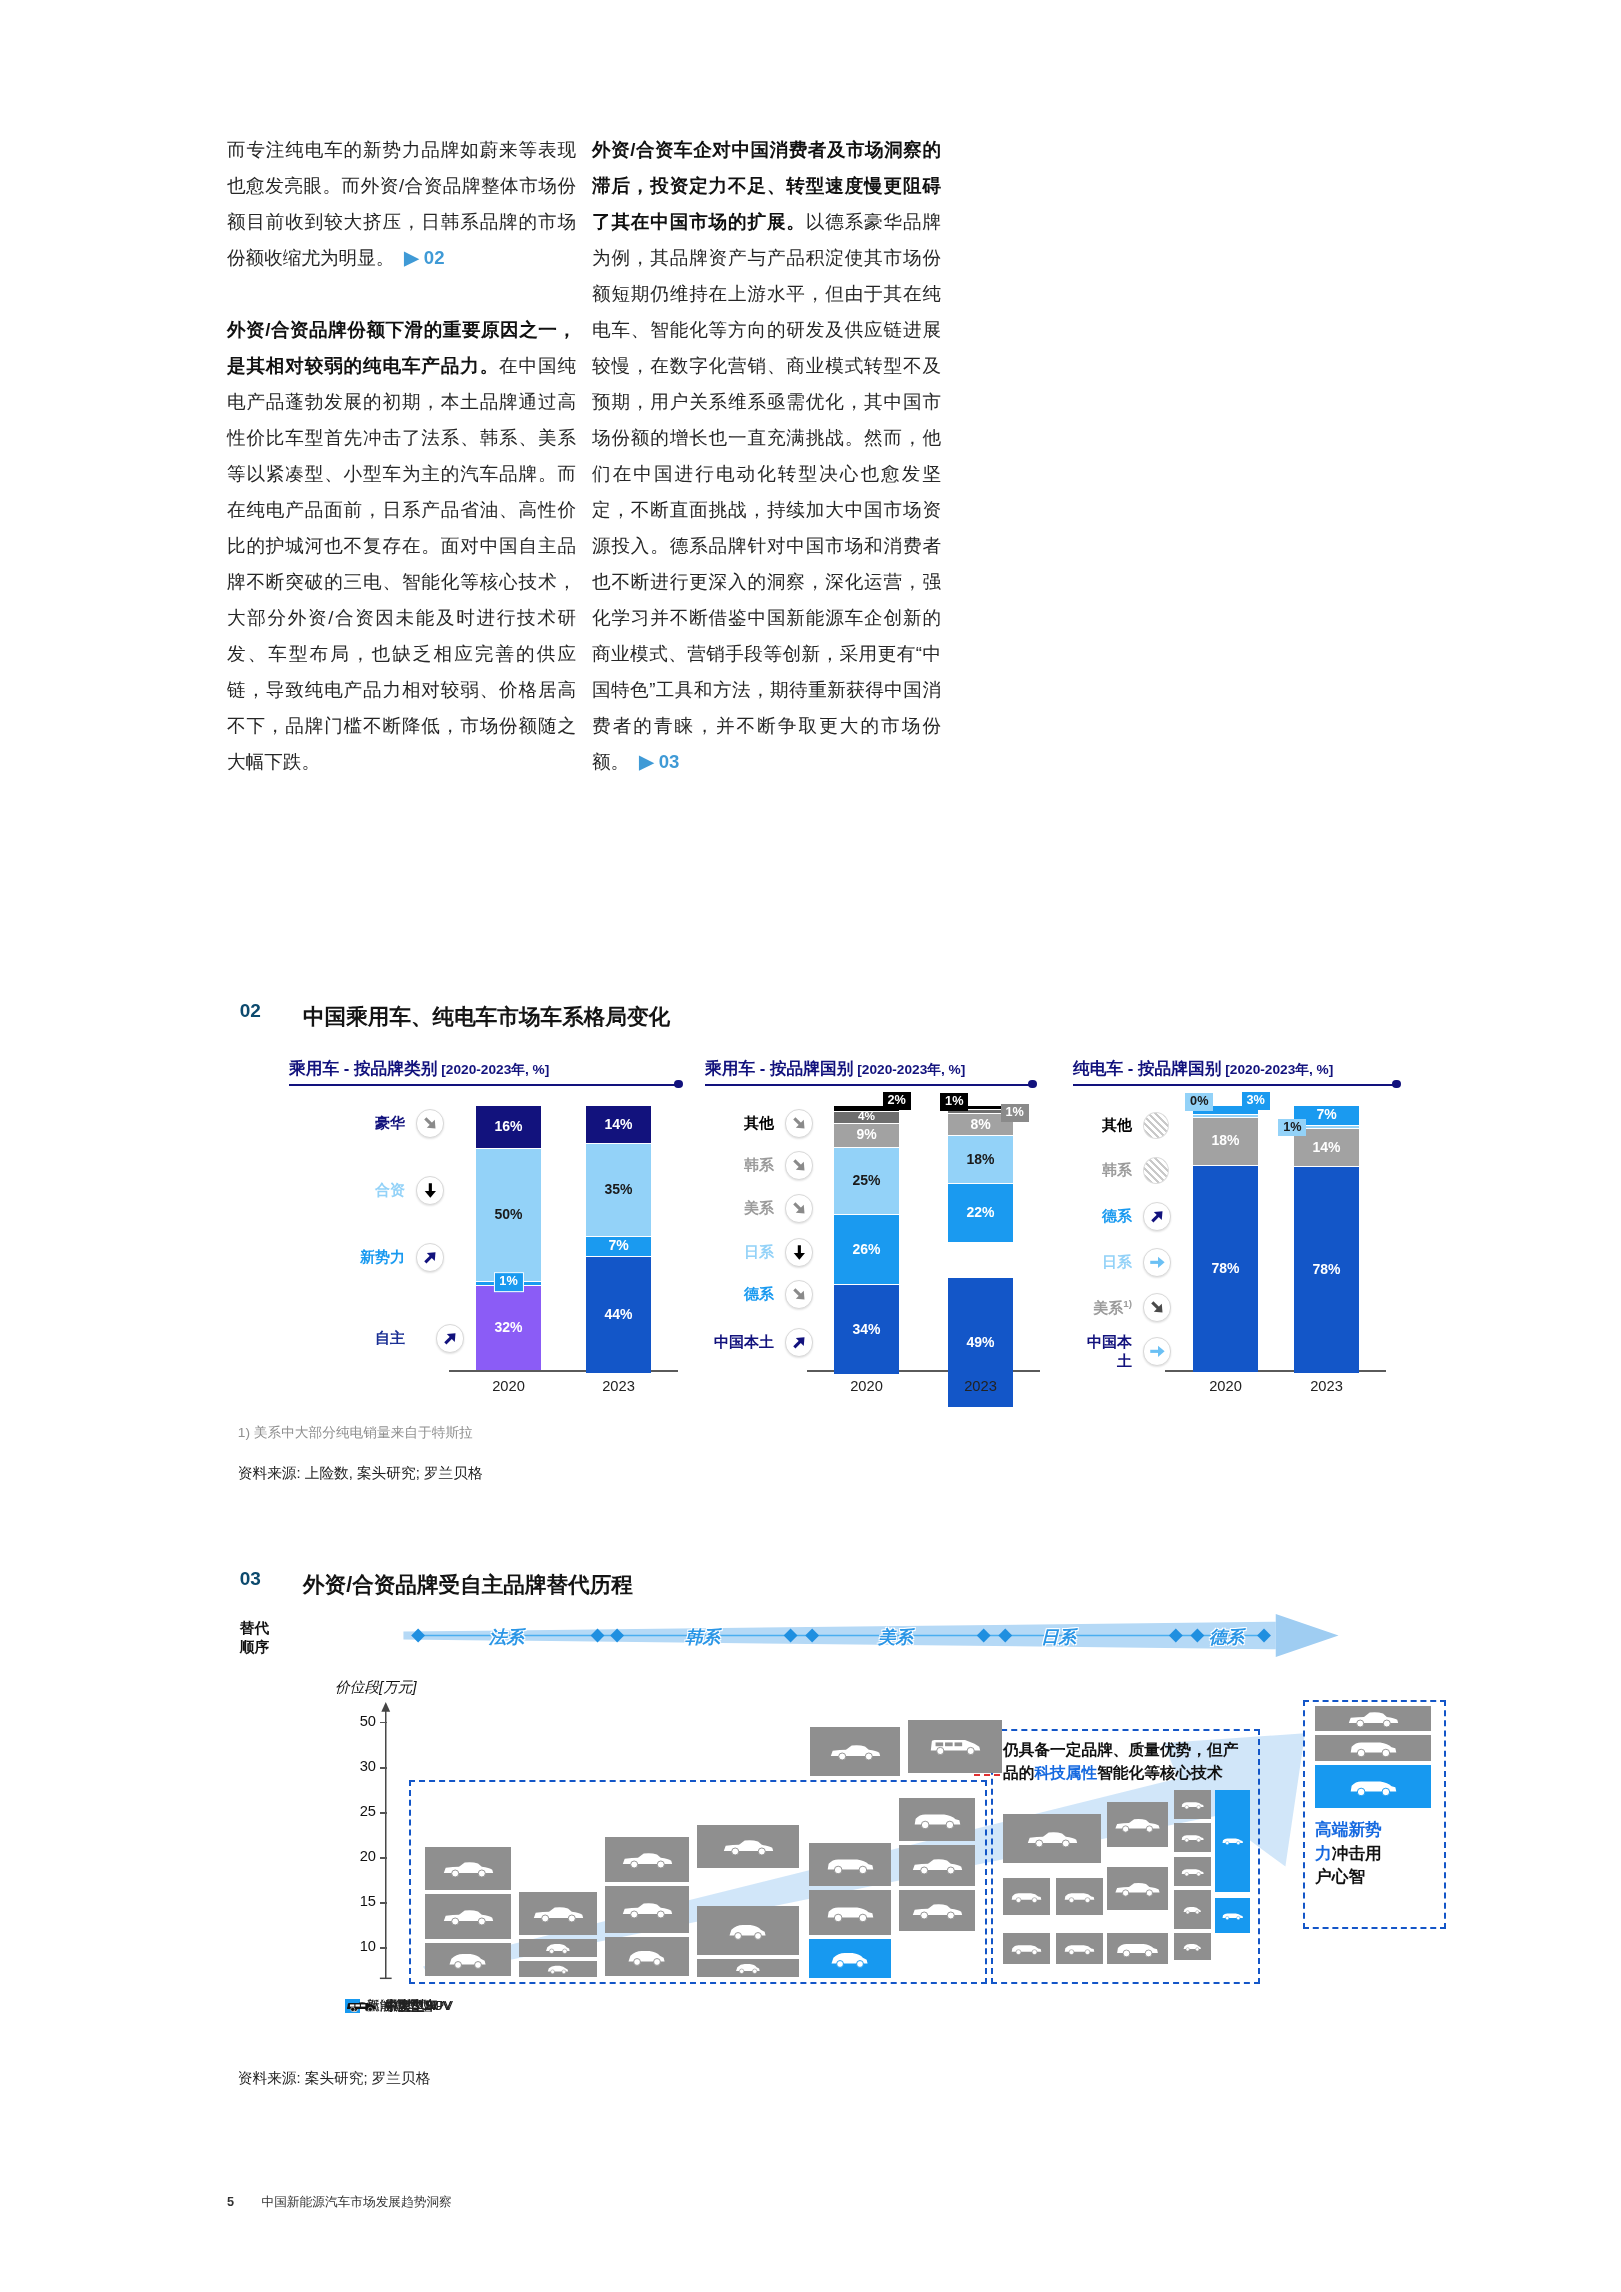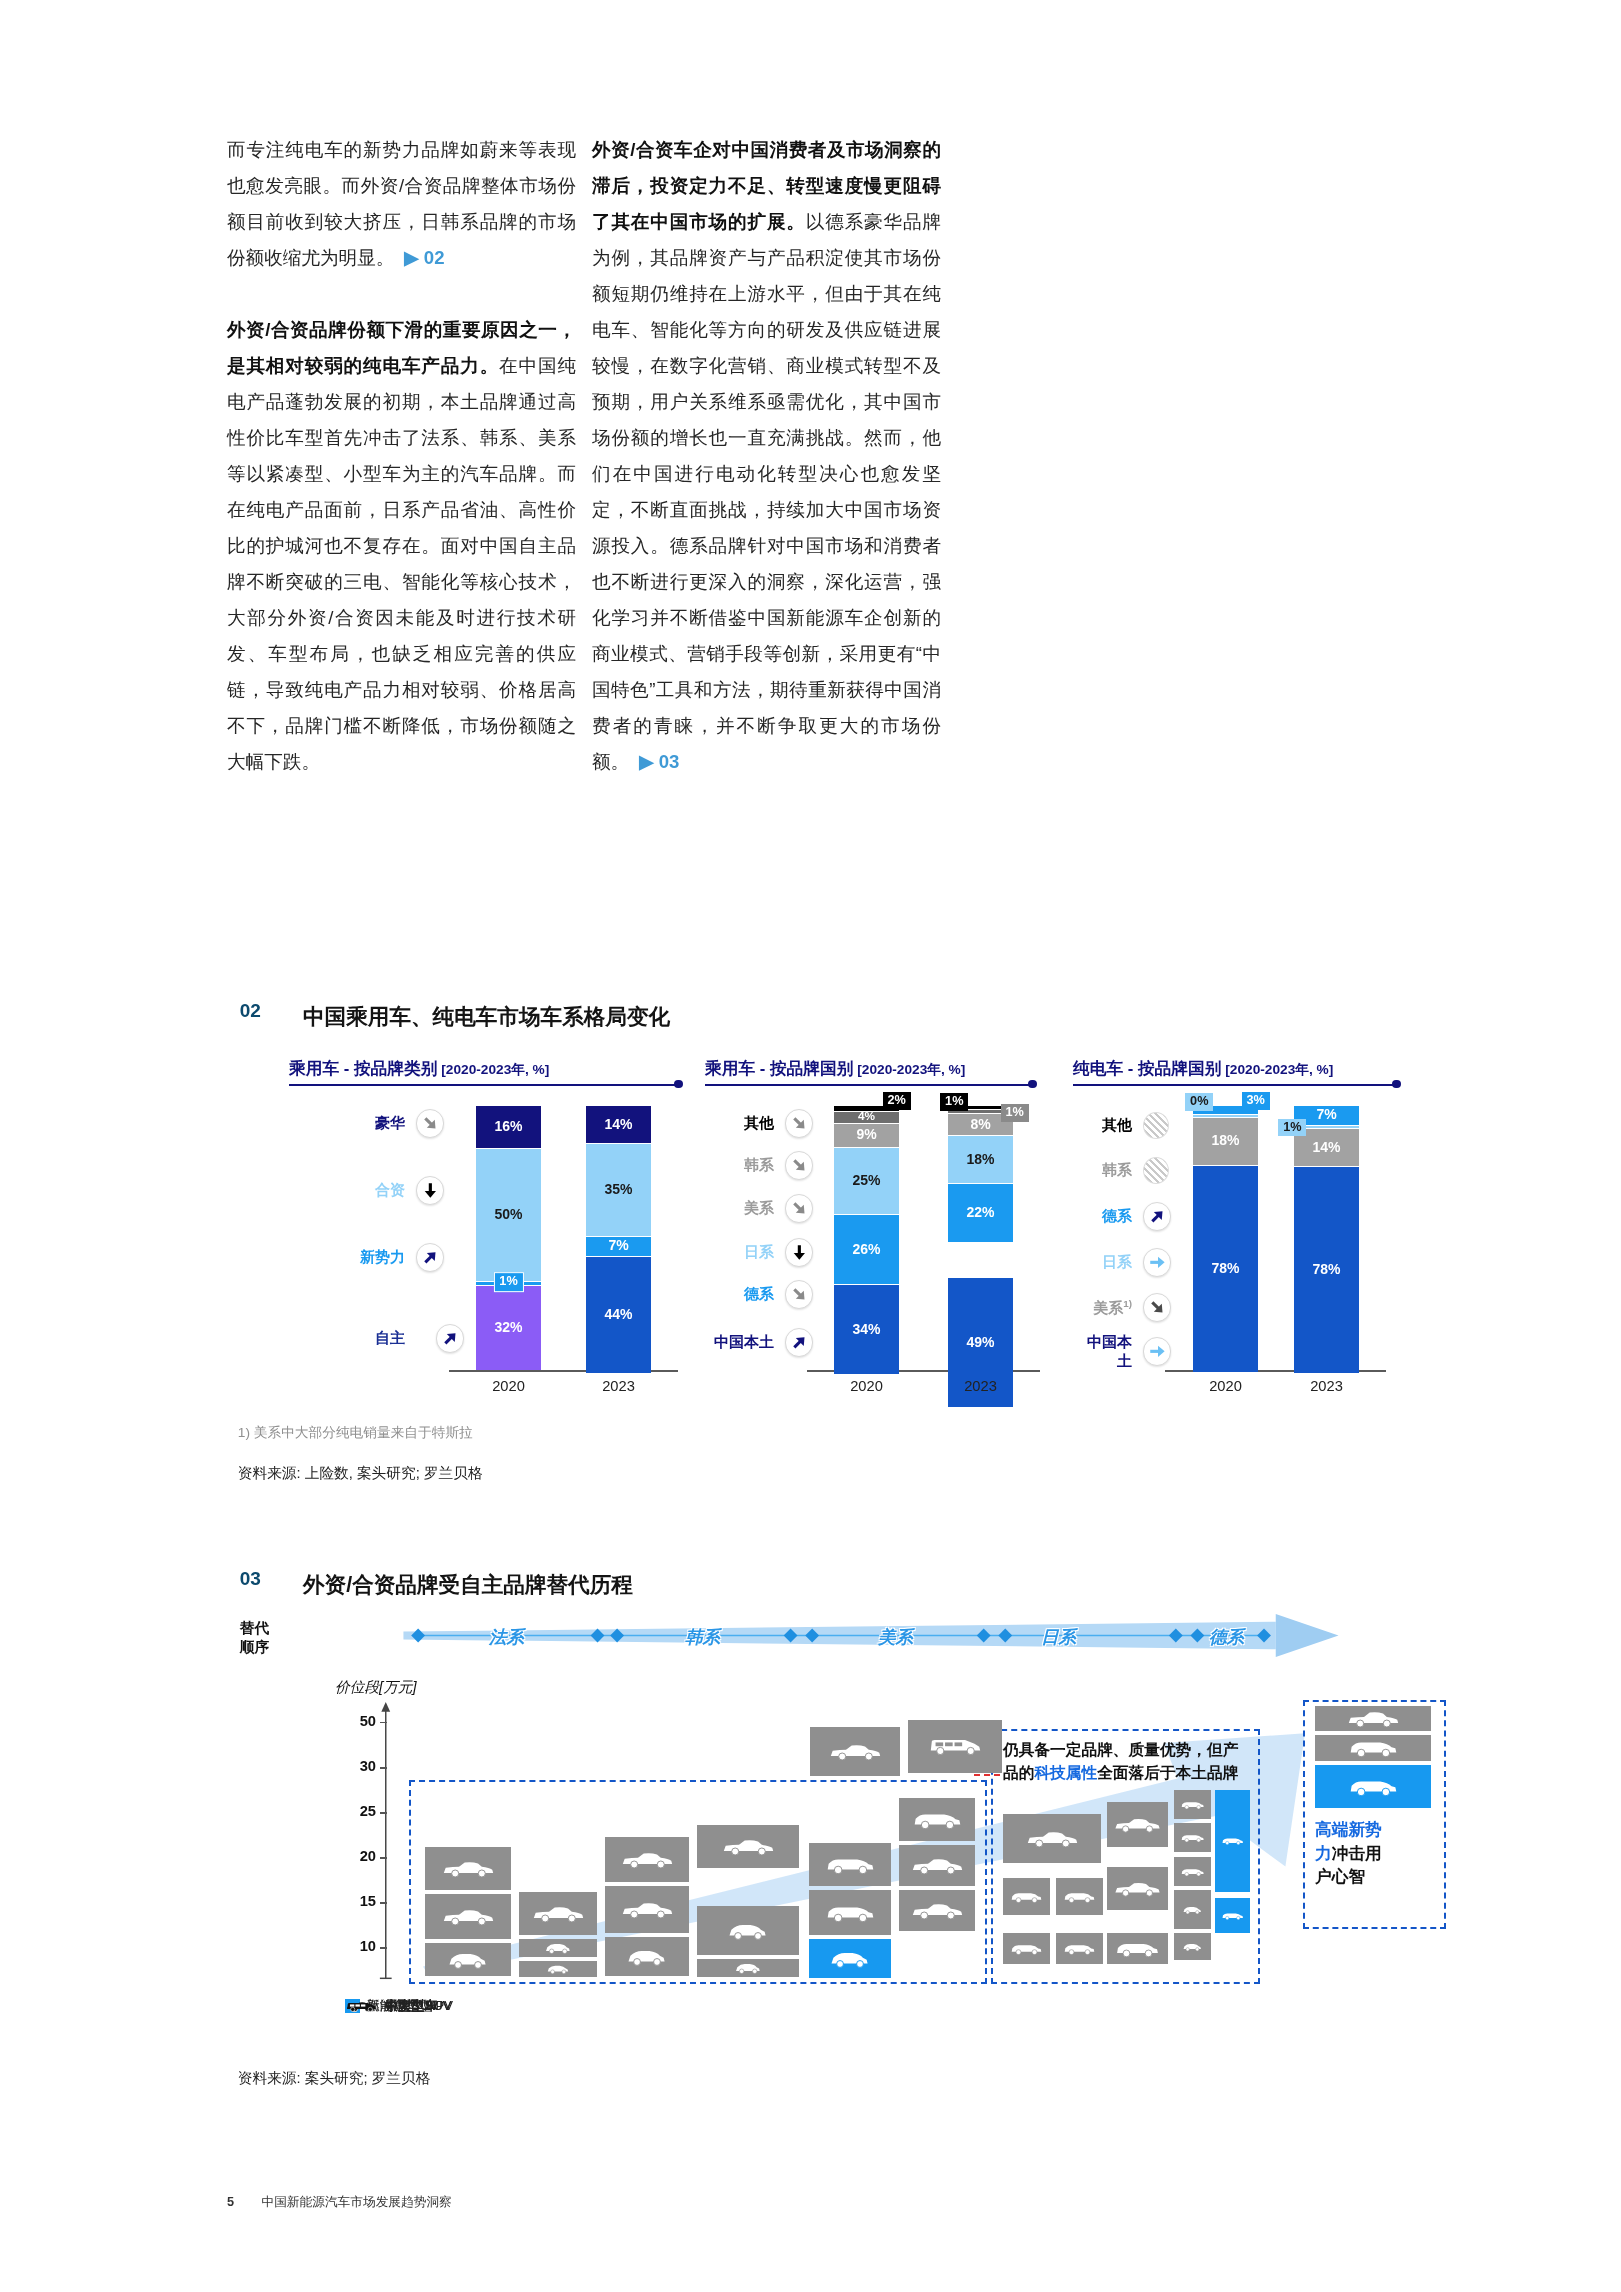--- a/index.html
+++ b/index.html
@@ -35,21 +35,21 @@
             text-align:center;font-size:14px;font-weight:bold;line-height:13.7px;}
   .chip{position:absolute;z-index:5;font-size:12.7px;font-weight:bold;padding:1px 4.9px;line-height:15.7px;}
   .axisline{position:absolute;height:2px;background:#5a5a5a;}
   .catlab{position:absolute;width:65px;text-align:center;font-size:14.7px;color:#222;top:321px;}
   
   .seq-label{position:absolute;font-size:14.7px;font-weight:bold;color:#111;line-height:18.6px;}
   .tl-brand{position:absolute;font-size:17.6px;font-weight:bold;font-style:italic;color:#2b96e6;
             text-shadow:1px 1px 0 #fff,-1px -1px 0 #fff,1px -1px 0 #fff,-1px 1px 0 #fff;}
   .plot{position:absolute;left:147px;top:132px;width:1078px;height:294px;}
   .ylab{position:absolute;left:-39px;top:-21.6px;font-size:14.7px;font-style:italic;color:#111;}
-  .ytick{position:absolute;left:-41px;width:43px;text-align:right;font-size:14.7px;color:#111;font-weight:bold;}
+  .ytick{position:absolute;left:-41px;width:43px;text-align:right;font-size:14.7px;color:#111;}
   .ytickmark{position:absolute;width:6.9px;height:1.5px;background:#555;}
   .dashbox{position:absolute;border:2.5px dashed #1356c8;}
   .boxtext{position:absolute;font-size:15.7px;font-weight:bold;line-height:22.5px;color:#111;}
   .blue-t{color:#1569e0;}
   .tile{position:absolute;display:flex;align-items:center;justify-content:center;}
   .f3legend{position:absolute;display:flex;align-items:center;font-size:13.2px;color:#222;gap:6.9px;}
   .sw{width:14.7px;height:14.7px;display:inline-block;}
   .red-dash{position:absolute;width:25.5px;border-top:2.5px dashed #e03030;}
   .pgfoot{position:absolute;top:2194px;left:227px;font-size:12.7px;color:#333;}
   .pgfoot b{margin-right:27.4px;}
@@ -400,21 +400,21 @@
           <div class="ytickmark" style="left: 5.9px; top: 202px;"></div>
           <div class="ytick" style="top: 238px;">10</div>
           <div class="ytickmark" style="left: 5.9px; top: 247px;"></div>
         </div>
 
       <div class="dashbox" style="left:35px;top:80px;width:574px;height:200px;"></div>
       <div class="dashbox" style="left:617px;top:29px;width:265px;height:251px;"></div>
       <div class="dashbox" style="left:929px;top:0px;width:139px;height:225px;"></div>
 
       <div class="boxtext" style="left:629px;top:39px;width:245px;">
-        <span>仍具备一定品牌、质量优势，但产品的</span><span class="blue-t">科技属性</span><span>全面落后于本土品牌</span>
+        <span>仍具备一定品牌、质量优势，但产品的</span><span class="blue-t">科技属性</span><span>智能化等核心技术</span>
       </div>
       <div class="boxtext" style="left:941px;top:118px;width:78px;font-size:16.7px;line-height:23.5px;">
         <span class="blue-t">高端新势力</span><span>冲击用户心智</span>
       </div>
 
       <div id="tiles">
           <div class="tile" style="left: 436px; top: 27.4px; width: 90px; height: 49px; background: rgb(143, 143, 143);">
             <svg width="57" height="23.5" viewBox="0 0 60 22" preserveAspectRatio="xMidYMid meet">
               <path d="M4 15.5 L6 10 Q14 9 20 9 L26 4.5 Q34 3.5 40 5.5 L44 9 Q52 10 55 12 L56 15.5 Z" fill="#ffffff"></path>
     <circle cx="16" cy="16" r="3.7" fill="#ffffff" stroke="#8f8f8f" stroke-width="1"></circle>

